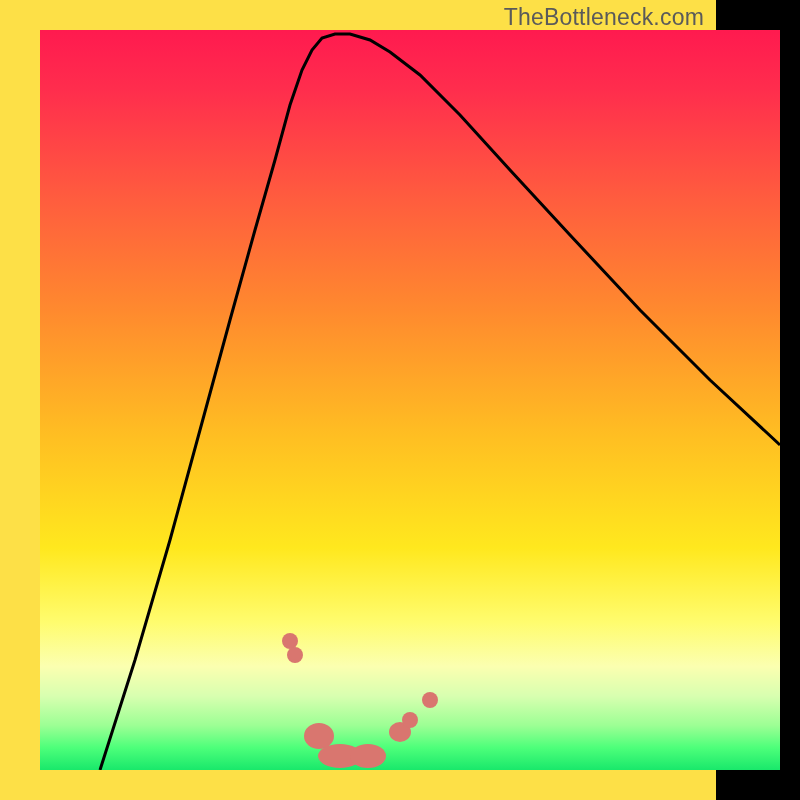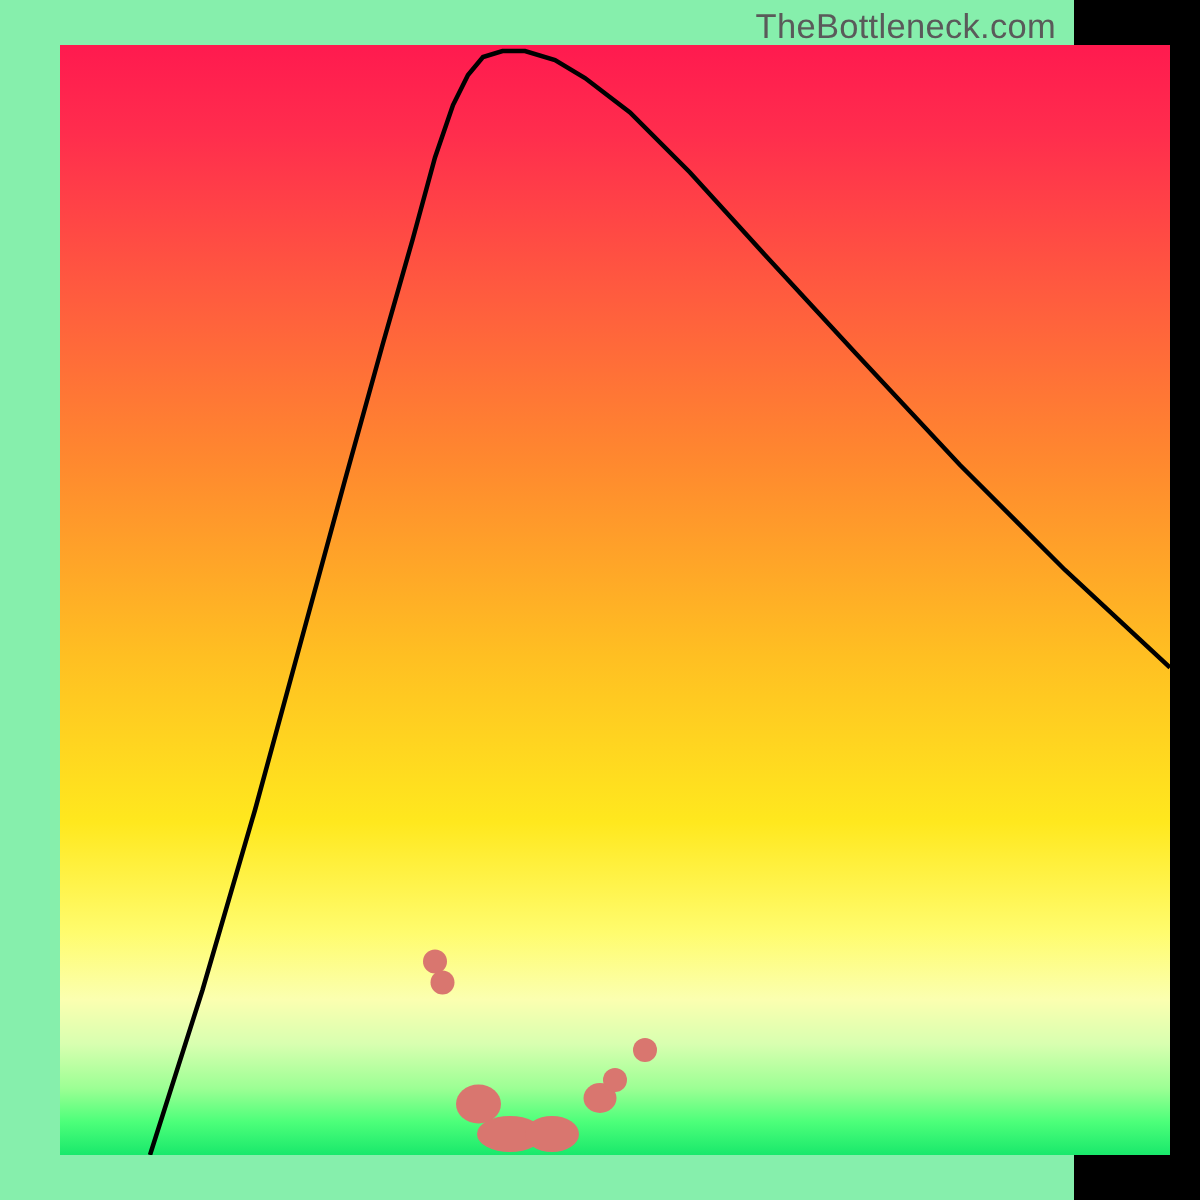--- a/index.html
+++ b/index.html
@@ -10,21 +10,21 @@
     background: #000;
     overflow: hidden;
     font-family: Arial, Helvetica, sans-serif;
   }
   .frame {
     position: absolute;
     left: 0;
     top: 0;
     width: 716px;
     height: 800px;
-    background: #86efac;
+    background: #fde047;
   }
   .plot-area {
     position: absolute;
     left: 40px;
     top: 30px;
     width: 740px;
     height: 740px;
     overflow: hidden;
   }
   .gradient-bg {

